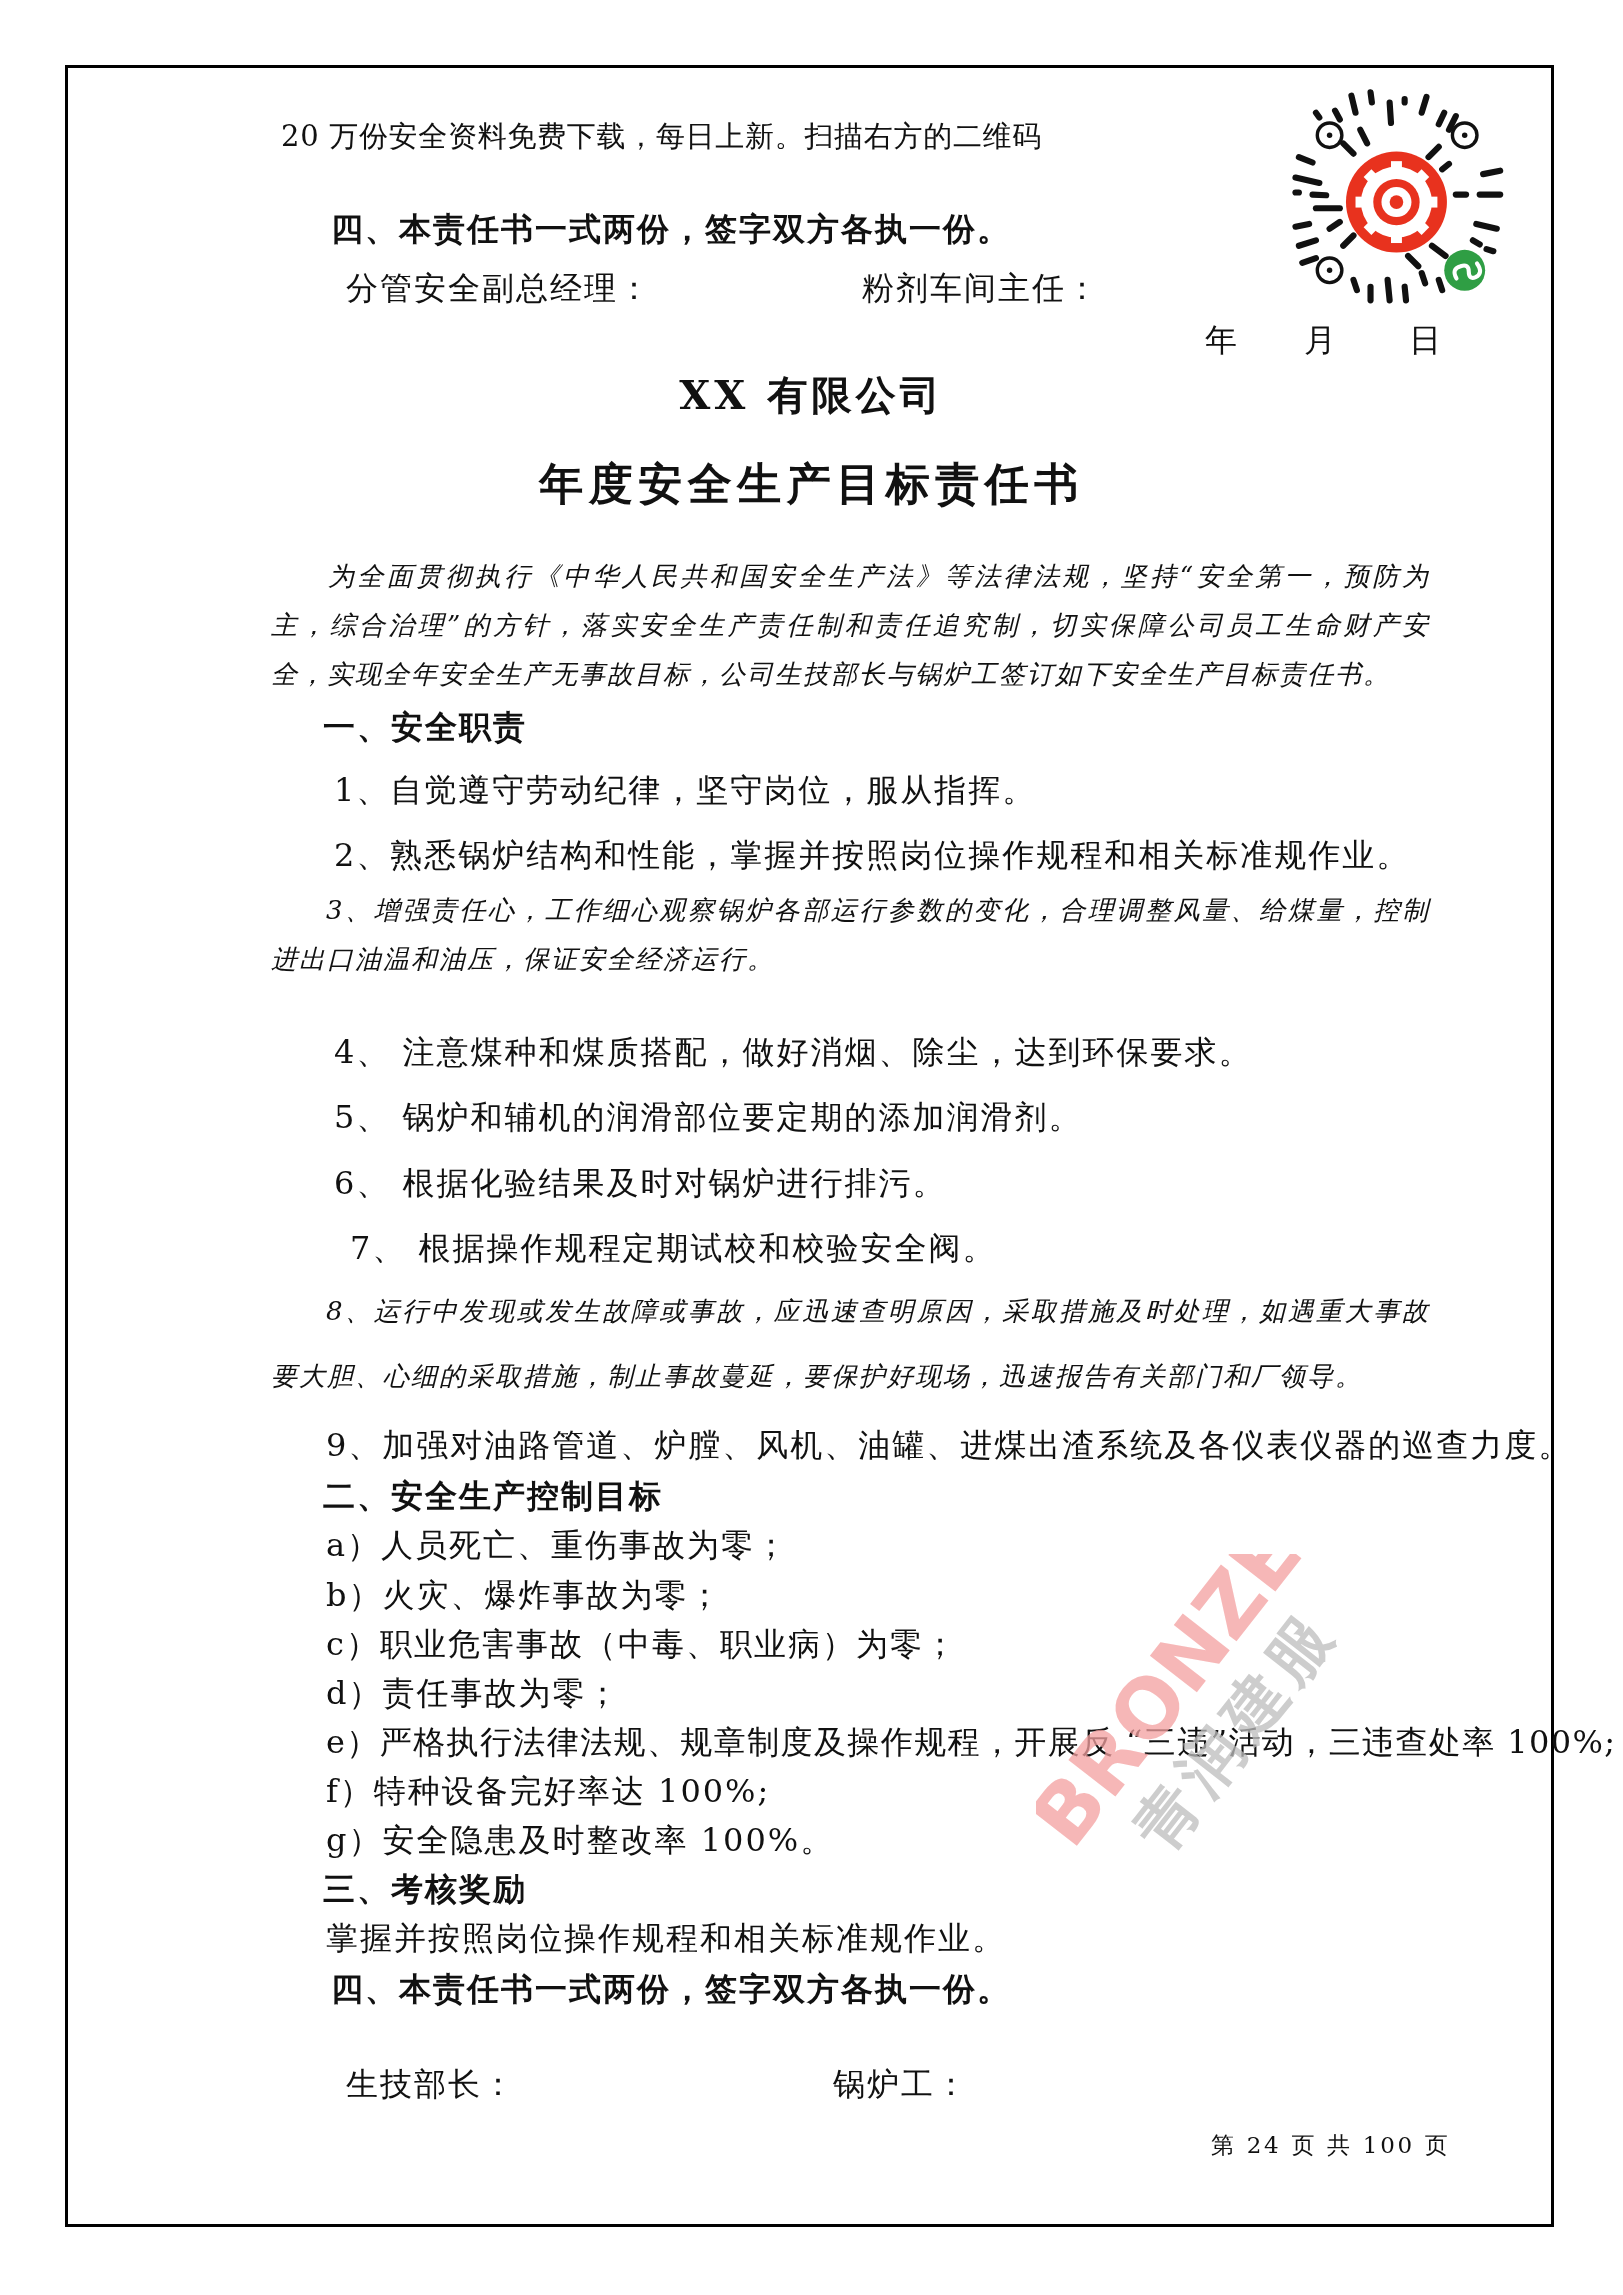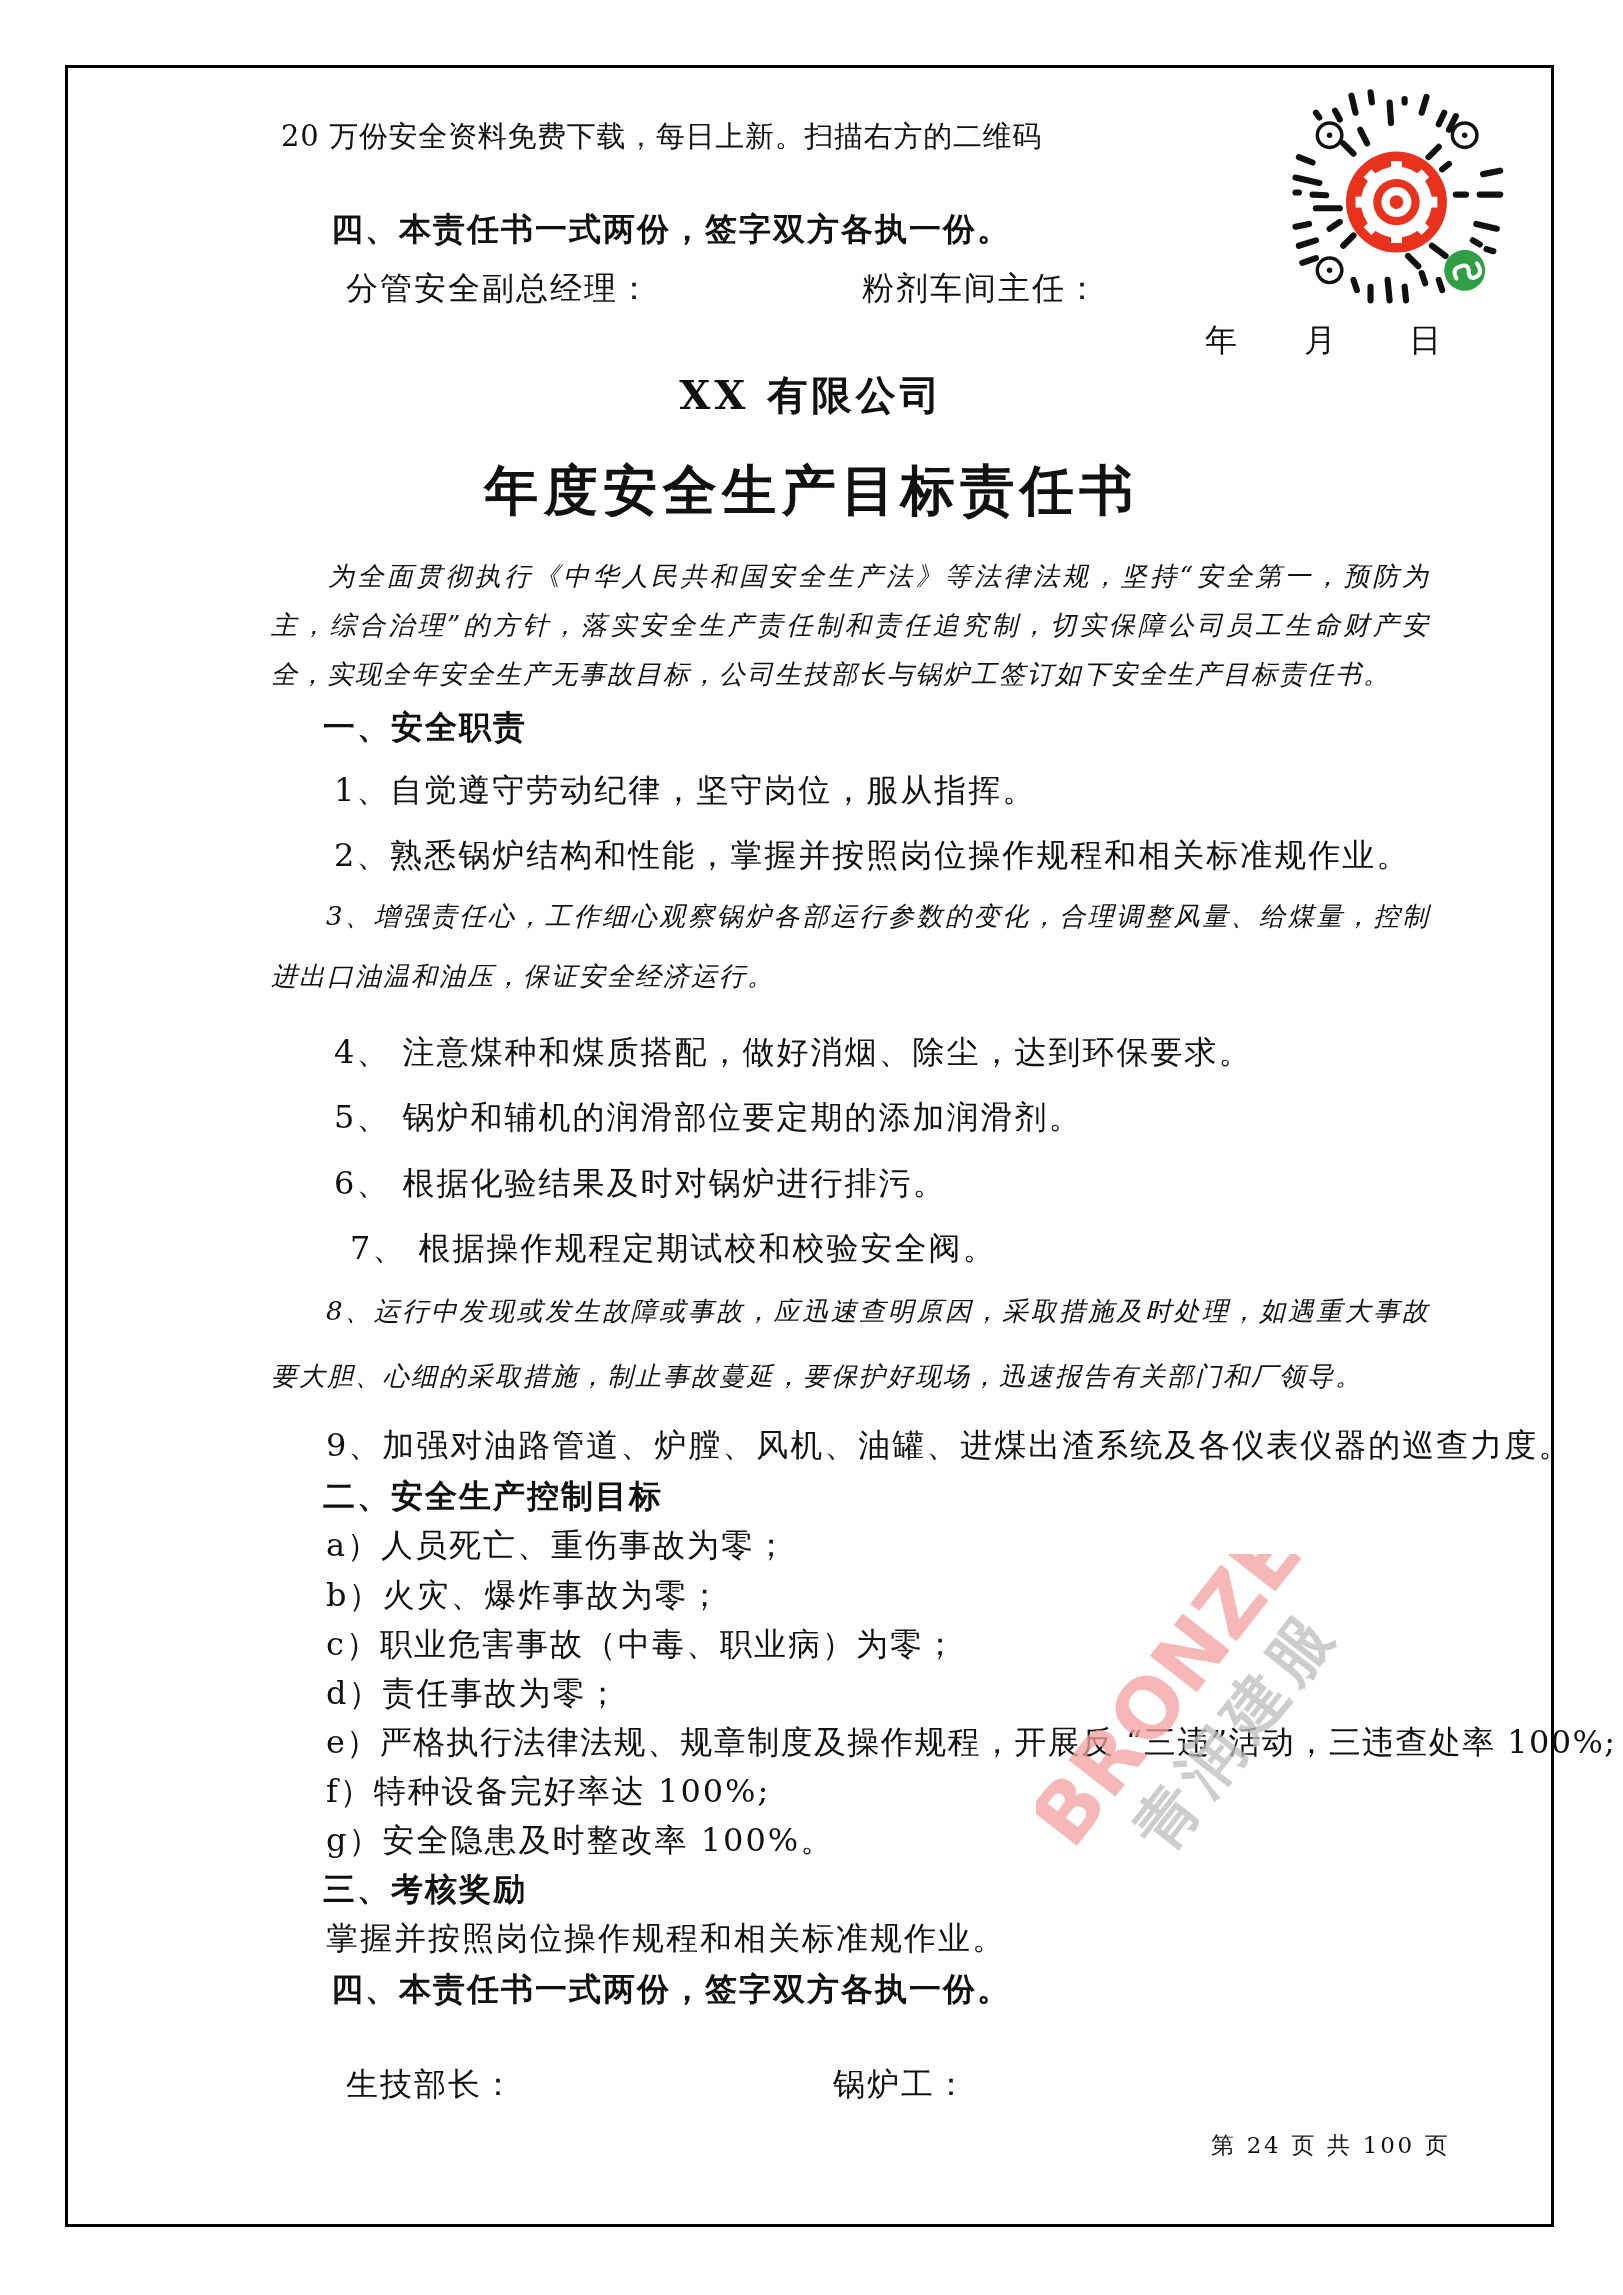--- a/index.html
+++ b/index.html
@@ -5,21 +5,21 @@
     html, body { margin:0; padding:0; background:#ffffff; }
     body { width:1623px; height:2295px; position:relative; overflow:hidden;
            font-family:"DejaVu Serif","Liberation Serif",serif; color:#111; }
     .frame { position:absolute; left:65px; top:65px; width:1489px; height:2162px;
              border:3.4px solid #000; box-sizing:border-box; }
     .abs { position:absolute; white-space:nowrap; }
     .t36 { font-size:32px; letter-spacing:2px; }
     .bold { font-weight:bold; }
     .promo { left:281px; top:117px; font-size:29px; letter-spacing:0.7px; }
     .title1 { left:0; width:1623px; text-align:center; top:368px; font-size:40px; font-weight:bold; letter-spacing:4.1px; }
-    .title2 { left:0; width:1623px; text-align:center; top:455px; font-size:54px; font-weight:bold; letter-spacing:5.5px; }
+    .title2 { left:0; width:1623px; text-align:center; top:455px; font-size:44px; font-weight:bold; letter-spacing:5.5px; }
     .para { position:absolute; left:271px; width:1159px; font-size:26px; letter-spacing:2px; line-height:49px; text-align:justify;font-style:italic; }
     .qr { position:absolute; left:1275px; top:82px; width:232px; height:232px; }
     .wm { position:absolute; left:1036px; top:1554px; width:327px; height:314px; pointer-events:none; }
   </style>
 </head>
 <body>
 
 <div class="frame"></div>
 
 <div class="abs promo">20 万份安全资料免费下载，每日上新。扫描右方的二维码</div>
@@ -103,21 +103,21 @@
 <div class="abs t36" style="left:1409px; top:319px;">日</div>
 
 <div class="abs title1">XX 有限公司</div>
 <div class="abs title2">年度安全生产目标责任书</div>
 
 <div class="para" style="top:552px; text-indent:57px;">为全面贯彻执行《中华人民共和国安全生产法》等法律法规，坚持“安全第一，预防为主，综合治理”的方针，落实安全生产责任制和责任追究制，切实保障公司员工生命财产安全，实现全年安全生产无事故目标，公司生技部长与锅炉工签订如下安全生产目标责任书。</div>
 
 <div class="abs t36 bold" style="left:323px; top:706px;">一、安全职责</div>
 <div class="abs t36" style="left:334px; top:769px;">1、自觉遵守劳动纪律，坚守岗位，服从指挥。</div>
 <div class="abs t36" style="left:334px; top:834px;">2、熟悉锅炉结构和性能，掌握并按照岗位操作规程和相关标准规作业。</div>
-<div class="para" style="top:886px; text-indent:55px; line-height:60px;">3、增强责任心，工作细心观察锅炉各部运行参数的变化，合理调整风量、给煤量，控制进出口油温和油压，保证安全经济运行。</div>
+<div class="para" style="top:886px; text-indent:55px; line-height:49px;">3、增强责任心，工作细心观察锅炉各部运行参数的变化，合理调整风量、给煤量，控制进出口油温和油压，保证安全经济运行。</div>
 <div class="abs t36" style="left:334px; top:1031px;">4、 注意煤种和煤质搭配，做好消烟、除尘，达到环保要求。</div>
 <div class="abs t36" style="left:334px; top:1096px;">5、 锅炉和辅机的润滑部位要定期的添加润滑剂。</div>
 <div class="abs t36" style="left:334px; top:1162px;">6、 根据化验结果及时对锅炉进行排污。</div>
 <div class="abs t36" style="left:334px; top:1227px;margin-left:16px;">7、 根据操作规程定期试校和校验安全阀。</div>
 <div class="para" style="top:1279px; text-indent:55px; line-height:65px;">8、运行中发现或发生故障或事故，应迅速查明原因，采取措施及时处理，如遇重大事故要大胆、心细的采取措施，制止事故蔓延，要保护好现场，迅速报告有关部门和厂领导。</div>
 <div class="abs t36" style="left:326px; top:1424px;">9、加强对油路管道、炉膛、风机、油罐、进煤出渣系统及各仪表仪器的巡查力度。</div>
 
 <div class="abs t36 bold" style="left:323px; top:1475px;">二、安全生产控制目标</div>
 <div class="abs t36" style="left:326px; top:1524px;">a）人员死亡、重伤事故为零；</div>
 <div class="abs t36" style="left:326px; top:1574px;">b）火灾、爆炸事故为零；</div>

